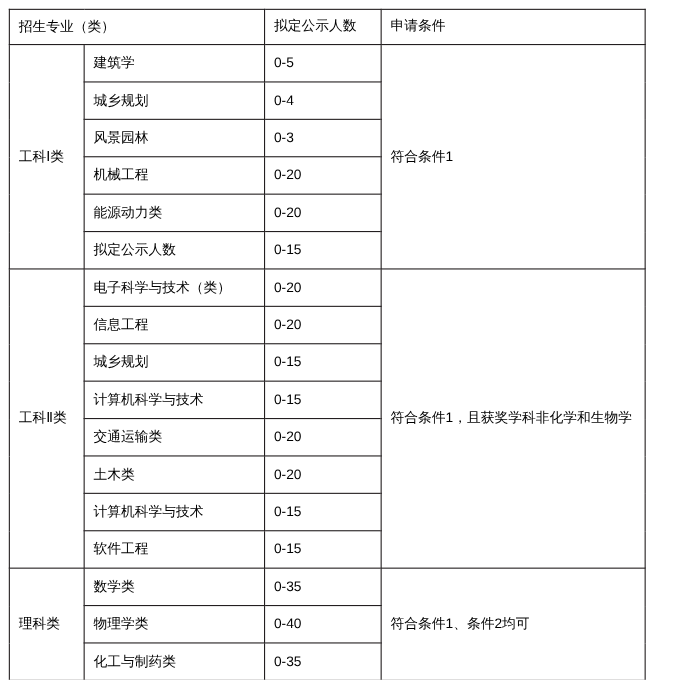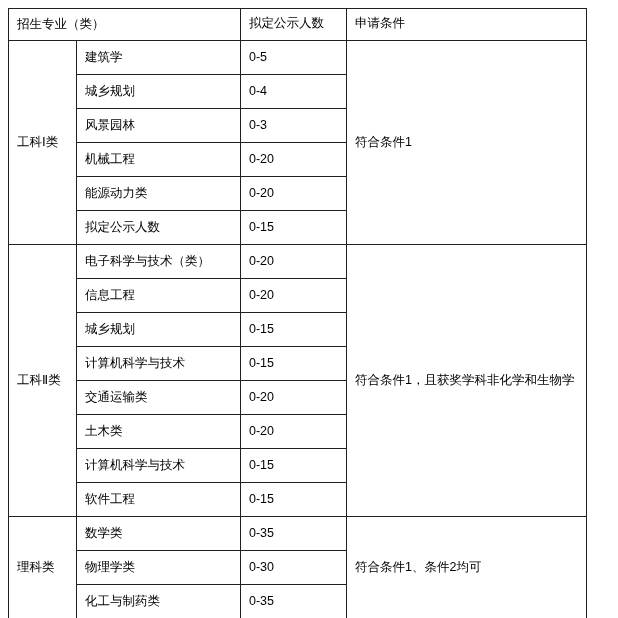--- a/index.html
+++ b/index.html
@@ -145,21 +145,21 @@
           <td class="count-cell">0-15</td>
         </tr>
         <tr>
           <td class="group-cell" rowspan="3">理科类</td>
           <td class="major-cell">数学类</td>
           <td class="count-cell">0-35</td>
           <td class="cond-cell" rowspan="3">符合条件1、条件2均可</td>
         </tr>
         <tr>
           <td class="major-cell">物理学类</td>
-          <td class="count-cell">0-30</td>
+          <td class="count-cell">0-40</td>
         </tr>
         <tr>
           <td class="major-cell">化工与制药类</td>
           <td class="count-cell">0-35</td>
         </tr>
       </tbody>
   </table>
 </div>
 
 </body></html>

